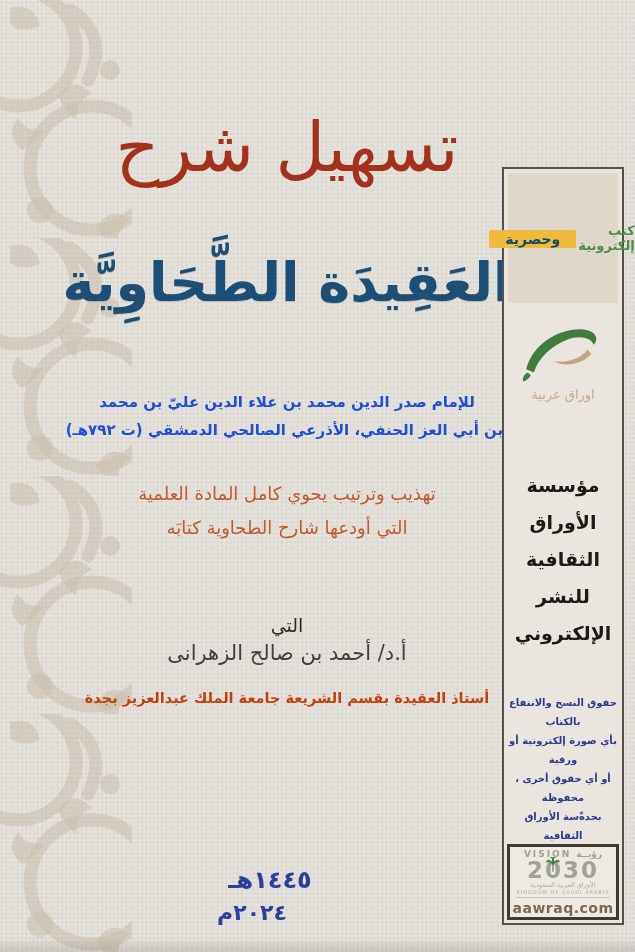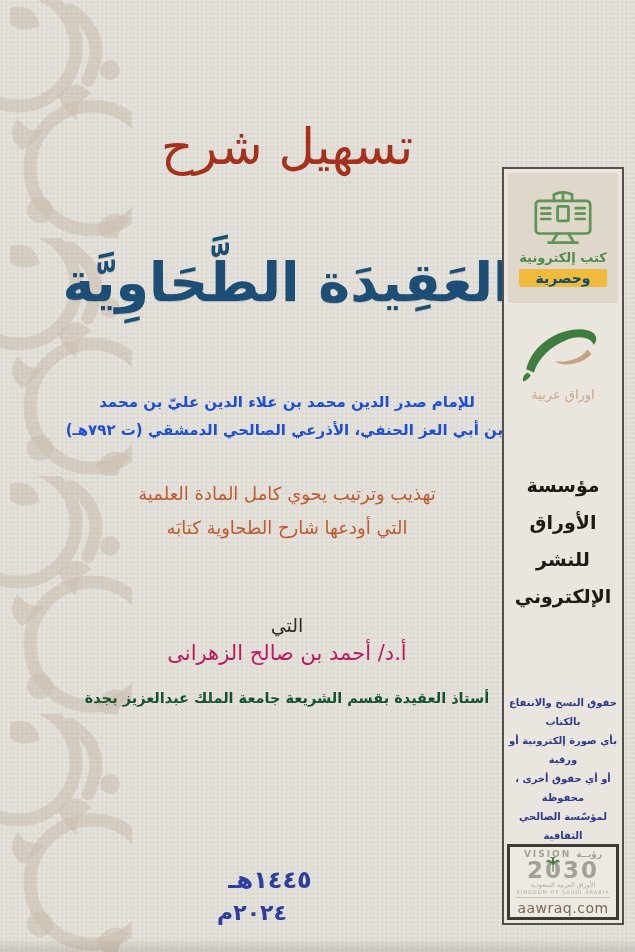--- a/index.html
+++ b/index.html
@@ -16,59 +16,59 @@
       radial-gradient(rgba(255,255,255,0.25) 1px, transparent 1.2px);
     background-size:4px 4px, 5px 5px;
     background-position:0 0, 2px 3px;
   }
   .bottom-shade{position:absolute;left:0;right:0;bottom:0;height:14px;
     background:linear-gradient(to bottom, rgba(0,0,0,0), rgba(90,80,70,0.18));}
   
   .ornament-band{position:absolute;left:0;top:0;width:132px;height:952px;opacity:.85;}
   
   .main-col{position:absolute;left:52px;top:0;width:470px;height:952px;text-align:center;direction:rtl;}
-  .series-title{position:absolute;top:118px;width:100%;font-size:50px;color:#a5301b;
+  .series-title{position:absolute;top:108px;width:100%;font-size:68px;color:#a5301b;
     font-weight:500;letter-spacing:1px;}
   .main-title{position:absolute;top:240px;width:100%;font-size:54px;line-height:1.6;
     color:#1d4e76;font-weight:bold;white-space:nowrap;text-shadow:0 1px 0 rgba(0,0,0,0.15);}
   .author{position:absolute;top:388px;width:100%;font-size:15px;font-weight:700;
     color:#1d4ed8;line-height:28px;}
   .description{position:absolute;top:477px;width:100%;font-size:18px;font-weight:400;
     color:#c15a2e;line-height:34px;}
   .prepared{position:absolute;top:614px;width:100%;font-size:19px;color:#2f2a25;}
-  .editor-name{position:absolute;top:641px;width:100%;font-size:21px;color:#be185d;}
-  .editor-title{position:absolute;top:690px;width:100%;font-size:14.5px;font-weight:700;color:#14532d;}
+  .editor-name{position:absolute;top:641px;width:100%;font-size:21px;color:#404040;}
+  .editor-title{position:absolute;top:690px;width:100%;font-size:14.5px;font-weight:700;color:#c2410c;}
   .year{position:absolute;width:180px;text-align:center;color:#2c3ea0;font-weight:600;}
   .year-hijri{top:866px;left:180px;font-size:24px;}
   .year-greg{top:900px;left:162px;font-size:22px;text-align:center;}
   
   .sidebar{position:absolute;left:502px;top:167px;width:122px;height:758px;
     box-sizing:border-box;border:2px solid #55504a;background:#eae6df;direction:rtl;}
   .badge{position:absolute;top:4px;left:4px;right:4px;height:130px;background:#ded7ca;
-    display:flex;flex-direction:column;align-items:center;justify-content:center;gap:2px;}
+    display:flex;align-items:center;justify-content:center;gap:2px;}
   .badge-label{font-size:13px;color:#4f8c4a;font-weight:600;}
   .badge-pill{font-size:14px;color:#0c4a6e;font-weight:700;background:#f0ba3c;
     padding:1px 16px;border-radius:2px;margin-top:2px;}
   .logo-box{position:absolute;top:152px;left:0;right:0;text-align:center;}
   .logo-name{font-size:13px;color:#c8ab89;margin-top:-4px;}
   .publisher{position:absolute;top:298px;left:0;right:0;text-align:center;
     font-size:19px;font-weight:700;color:#1d1a16;line-height:37px;}
   .copyright{position:absolute;top:524px;left:4px;right:4px;text-align:center;
     font-size:10px;font-weight:700;color:#2c3a8a;line-height:19px;}
   .vision-box{position:absolute;left:3px;right:3px;bottom:3px;height:76px;
     box-sizing:border-box;border:3px solid #3e3a34;background:#edeae3;
     display:flex;flex-direction:column;align-items:center;justify-content:center;direction:ltr;}
   .vision-row1{font-size:9px;color:#a3a09a;letter-spacing:2px;font-weight:600;}
   .vision-year{position:relative;font-size:23px;line-height:22px;color:#a3a09a;
     font-weight:800;letter-spacing:2px;}
   .palm-icon{position:absolute;left:19px;top:-2px;}
   .vision-ksa-ar{font-size:6.5px;color:#b1aea7;}
   .vision-ksa-en{font-size:5px;color:#b1aea7;letter-spacing:1px;border-bottom:1px solid #c6c2ba;
     padding-bottom:2px;margin-bottom:2px;}
-  .website{font-size:14px;font-weight:400;color:#7c6850;letter-spacing:0.5px;}
+  .website{font-size:14px;font-weight:700;color:#7c6850;letter-spacing:0.5px;}
   [data-name$="-icon"]{display:inline-block;}
 </style>
 </head>
 <body>
 
 <div class="cover" data-name="book-cover">
 
   <svg class="ornament-band" data-name="arabesque-ornament-pattern" viewBox="0 0 132 952" xmlns="http://www.w3.org/2000/svg" aria-hidden="true">
     <defs>
       <pattern id="arab" x="0" y="0" width="132" height="238" patternUnits="userSpaceOnUse">
@@ -132,29 +132,30 @@
         <path d="M12 62 C20 30 54 8 86 10 C102 11 108 22 100 30 C97 21 82 17 66 23 C46 31 28 46 22 66 Z" fill="#3f7d3f"></path>
         <path d="M92 36 C84 48 64 54 48 51 C62 60 86 55 97 42 Z" fill="#c2a483"></path>
         <path d="M14 66 q-8 4 -6 12 q6 -2 10 -8 z" fill="#3f7d3f"></path>
       </svg>
       <div class="logo-name" data-name="awraq-logo-name">اوراق عربية</div>
     </div>
 
     <div class="publisher" data-name="publisher-name">
       <div data-name="publisher-word">مؤسسة</div>
       <div data-name="publisher-word">الأوراق</div>
+      <div data-name="publisher-word">الثقافية</div>
       <div data-name="publisher-word">للنشر</div>
       <div data-name="publisher-word">الإلكتروني</div>
     </div>
 
     <div class="copyright" data-name="copyright-notice">
       <div data-name="copyright-line">حقوق النسخ والانتفاع بالكتاب</div>
       <div data-name="copyright-line">بأي صورة إلكترونية أو ورقية</div>
       <div data-name="copyright-line">أو أي حقوق أخرى ، محفوظة</div>
-      <div data-name="copyright-line">لمؤسّسة الصالحي الثقافية</div>
+      <div data-name="copyright-line">بجدةّسة الأوراق الثقافية</div>
     </div>
 
     <div class="vision-box" data-name="vision-2030-logo">
       <div class="vision-row1" data-name="vision-label">
         <span data-name="vision-english">VISION</span>
         <span data-name="vision-arabic">رؤيــة</span>
       </div>
       <div class="vision-year" data-name="vision-year">
         <span>2030</span>
         <svg class="palm-icon" width="14" height="15" viewBox="0 0 20 22" data-name="palm-tree-icon" aria-hidden="true">

